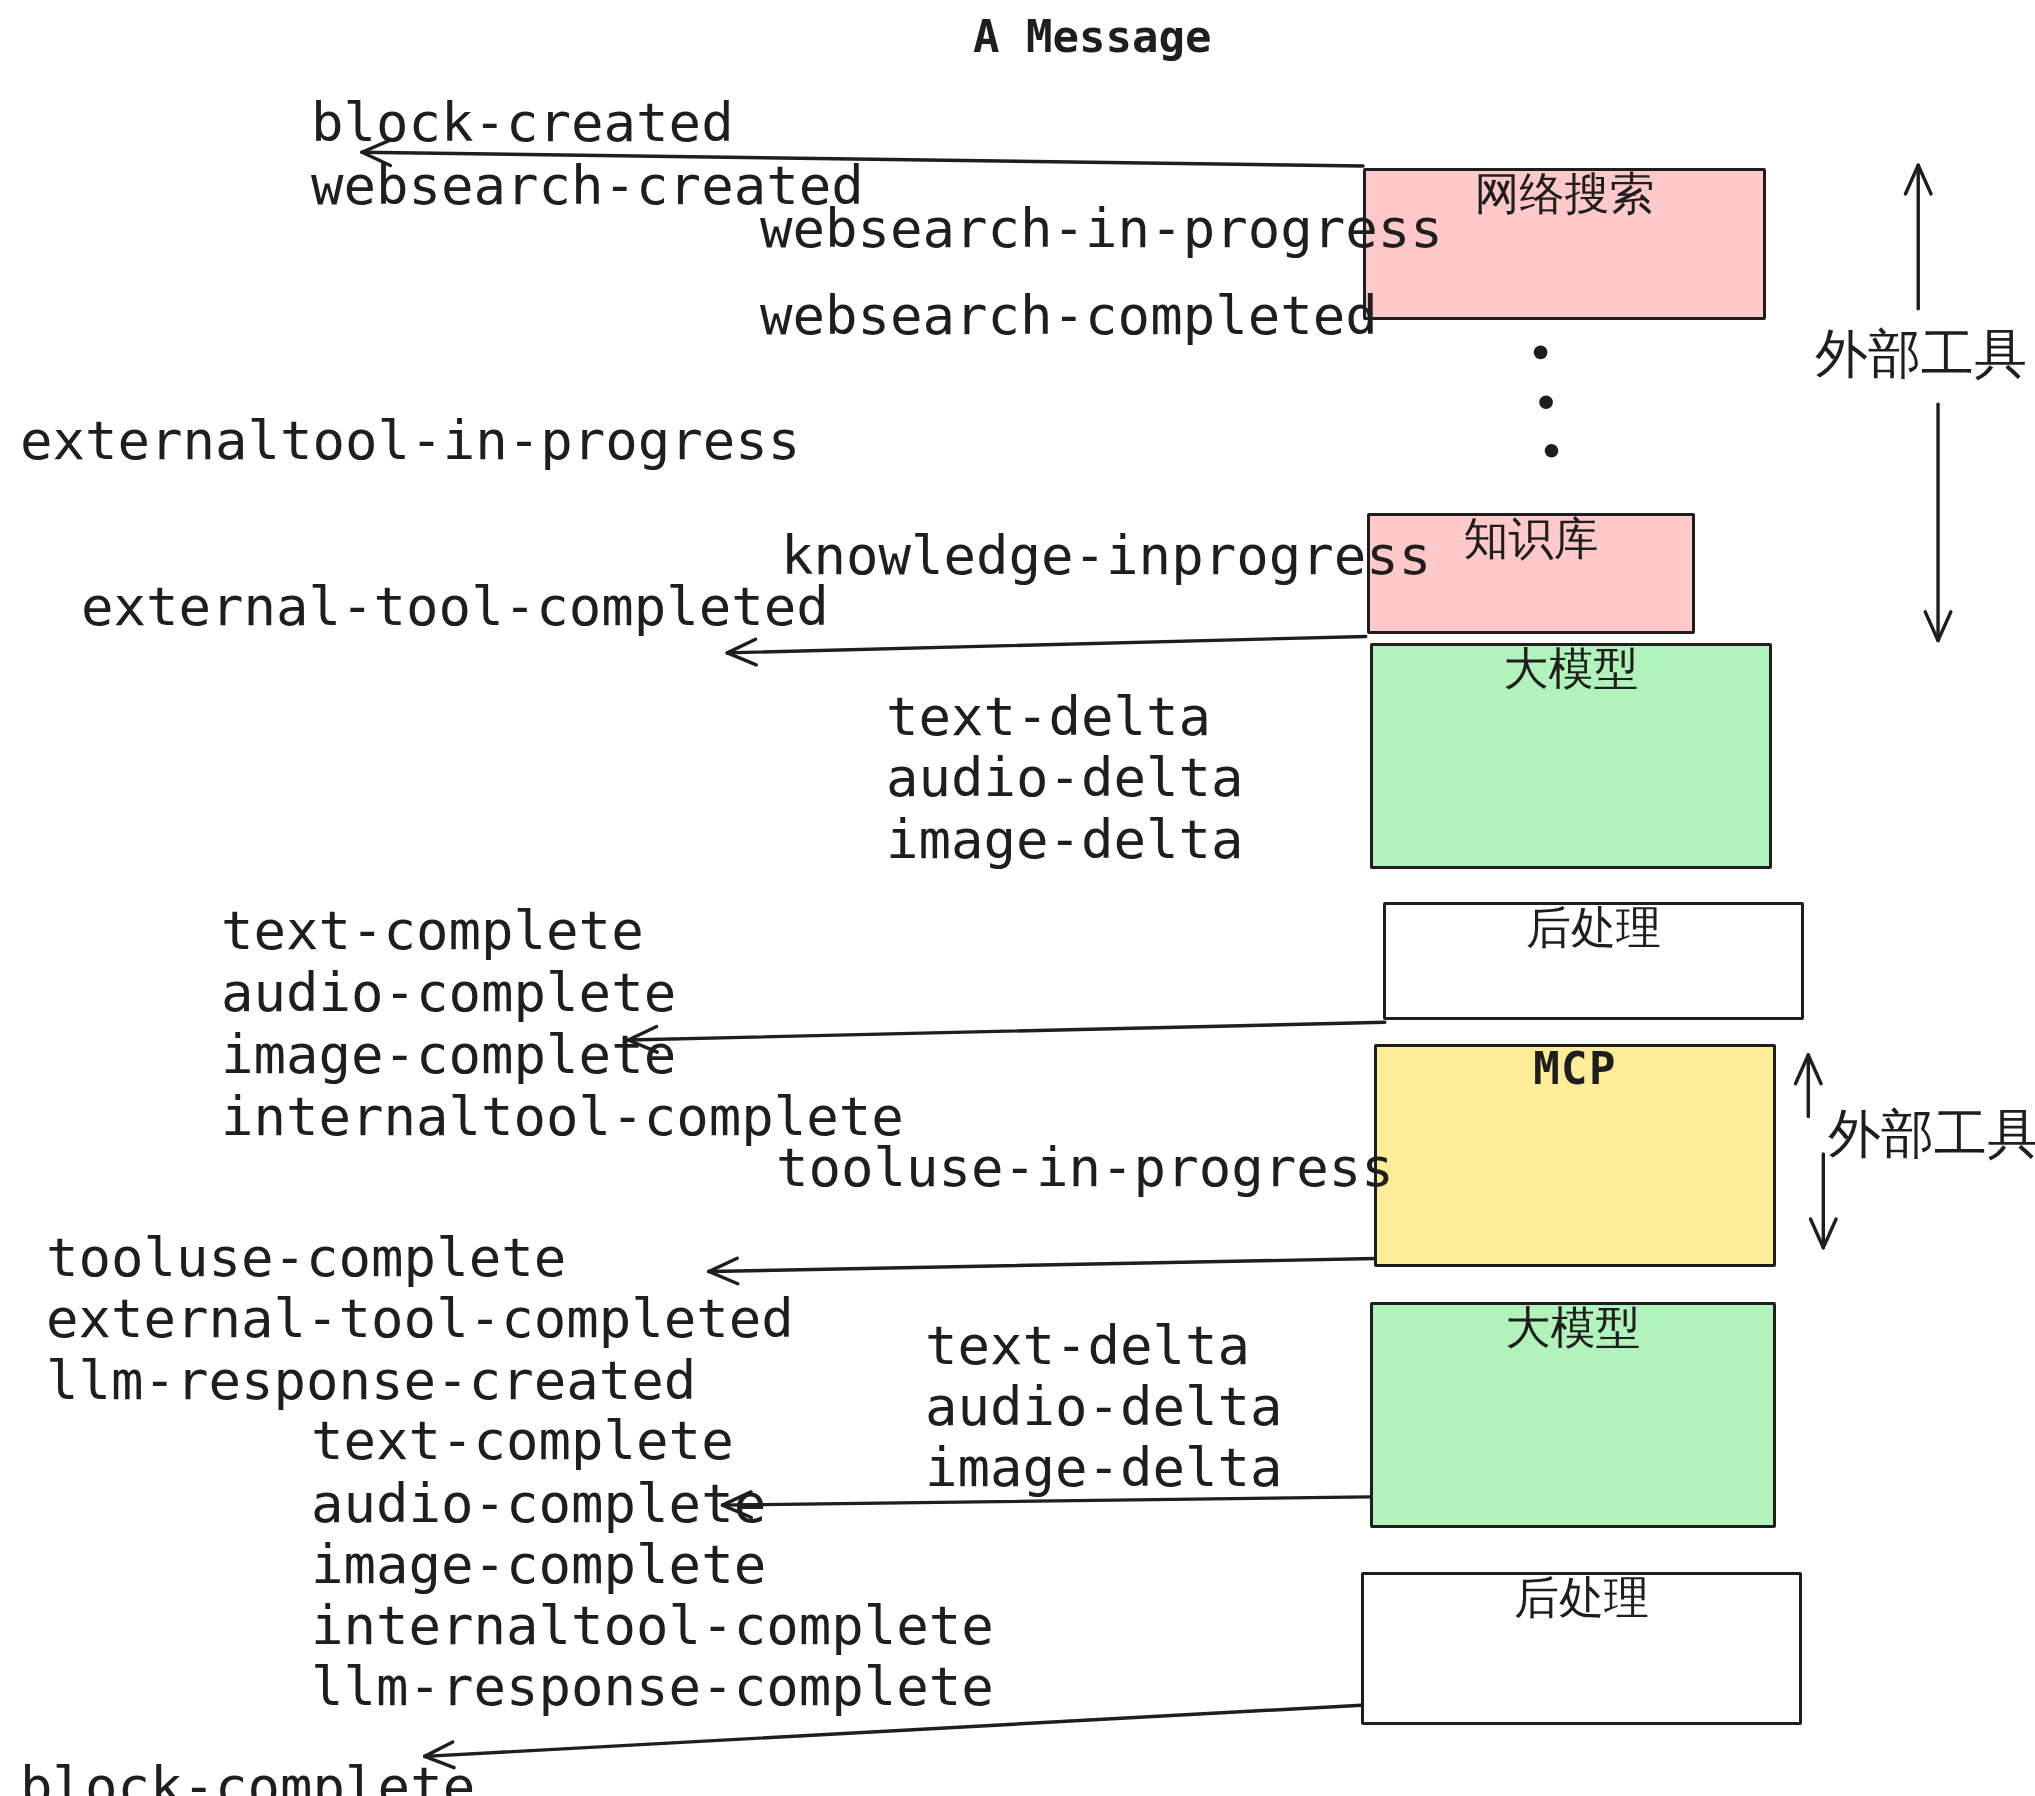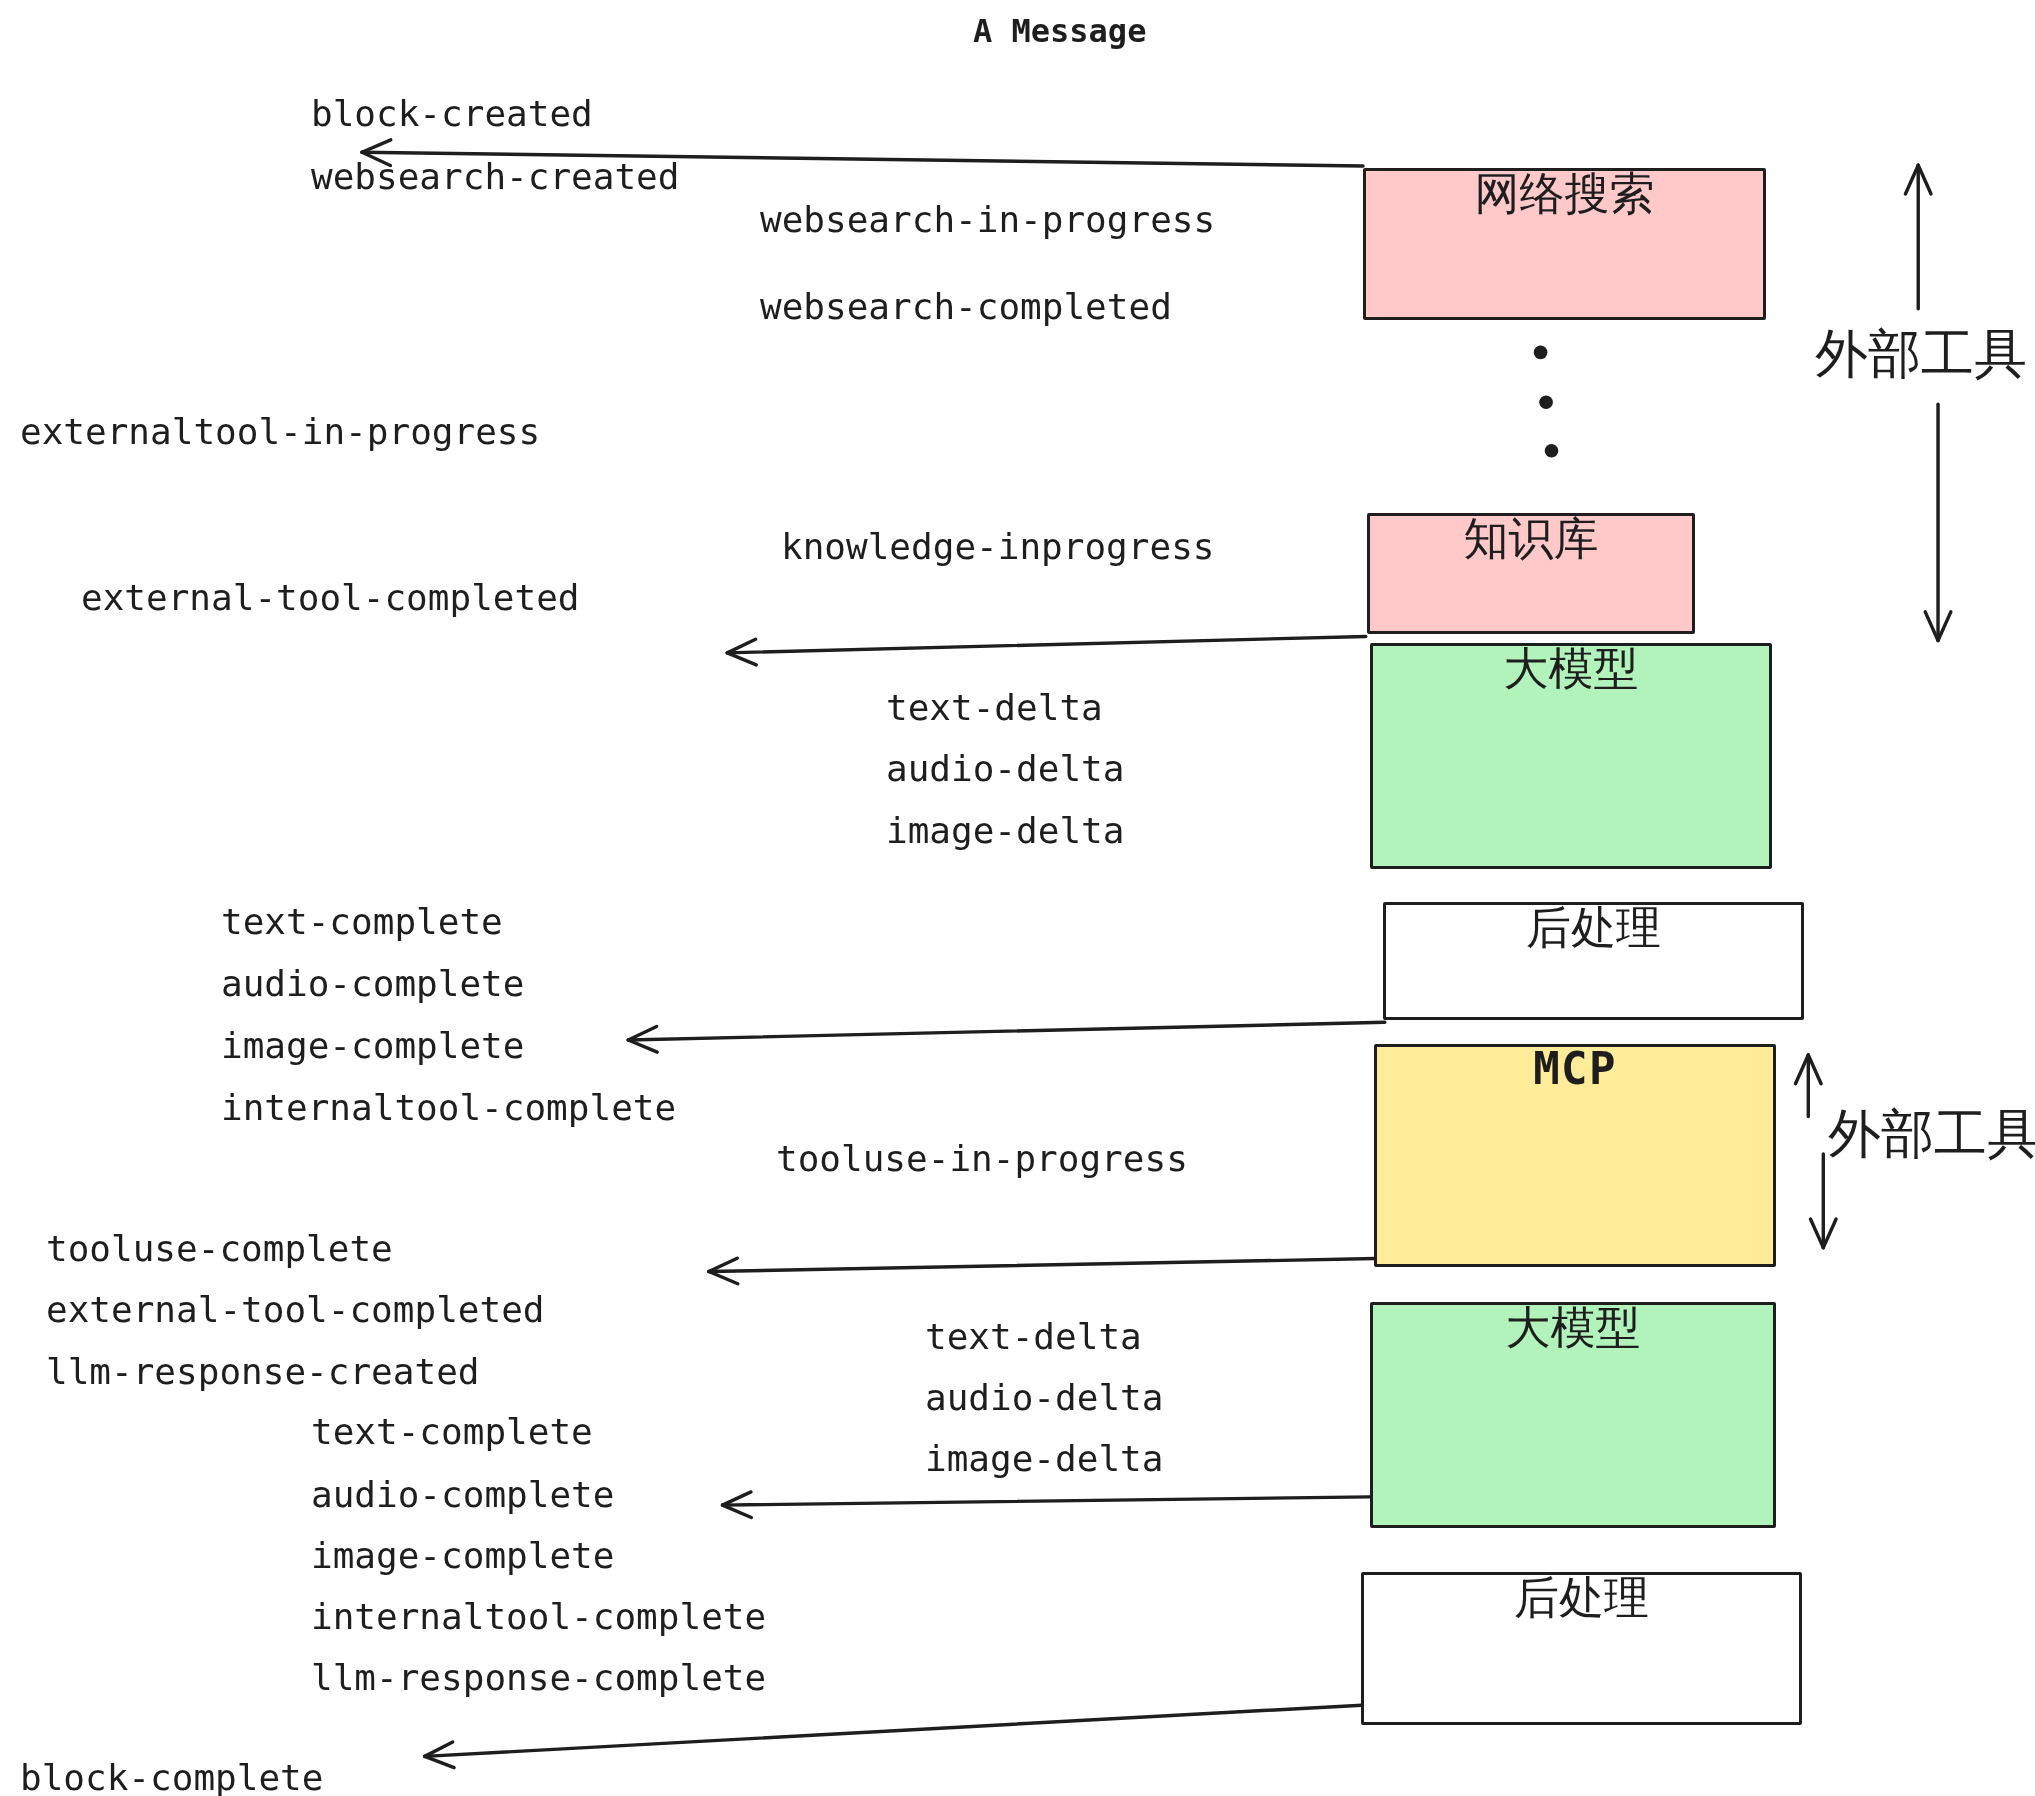--- a/index.html
+++ b/index.html
@@ -6,26 +6,26 @@
   #diagram{
     position:relative;
     width:2035px;height:1796px;
     background:#ffffff;
     overflow:hidden;
     font-family:"DejaVu Sans Mono","Liberation Mono",monospace;
     color:#1e1e1e;
   }
   #title{
     position:absolute;
-    font-size:32px;font-weight:600;line-height:1;
+    font-size:44px;font-weight:600;line-height:1;
     white-space:nowrap;
   }
   .evt{
     position:absolute;
-    font-size:36px;line-height:1;
+    font-size:54px;line-height:1;
     white-space:nowrap;
   }
   .node{
     position:absolute;
     box-sizing:border-box;
     border:3.4px solid #1e1e1e;
     border-radius:2px;
     display:flex;align-items:flex-start;justify-content:center;
   }
   .node-label{

